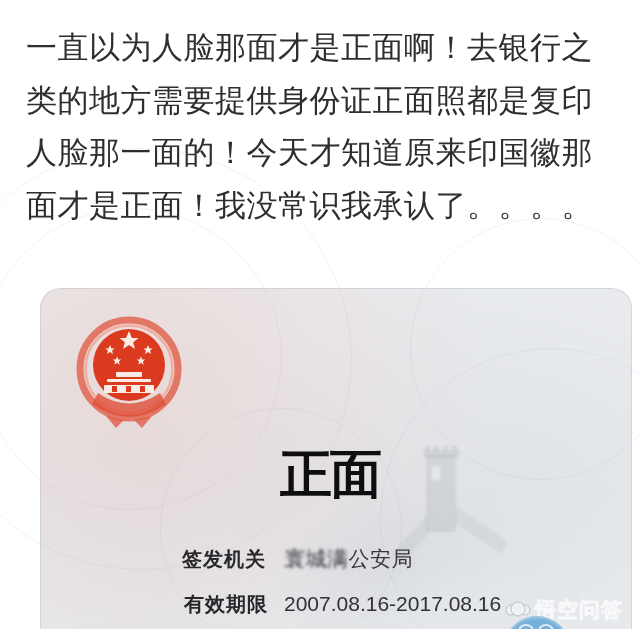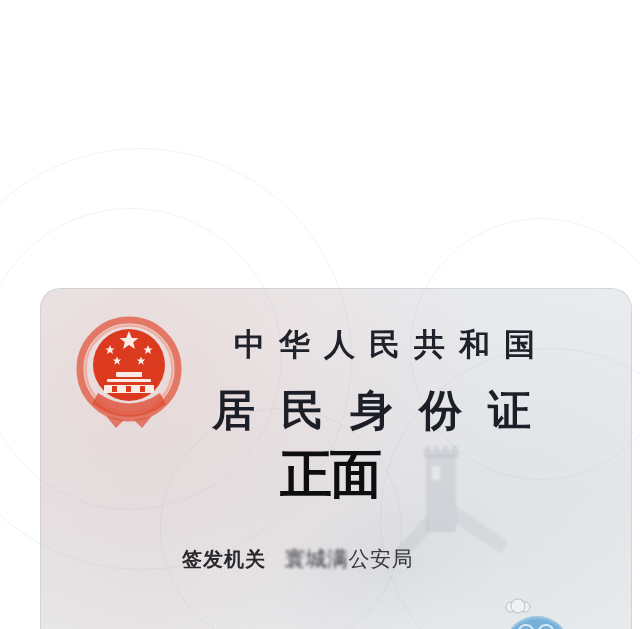--- a/index.html
+++ b/index.html
@@ -79,20 +79,26 @@
   }
   .mascot-eye{position:absolute;top:8px;width:12px;height:10px;border-radius:50%;
     border:2.5px solid rgba(255,255,255,0.75);background:transparent;}
   .eye-l{left:12px;} .eye-r{left:32px;}
 </style>
 </head>
 <body>
 
 <div class="page">
 
+  <div class="post-text">
+    <div class="post-line">一直以为人脸那面才是正面啊！去银行之</div>
+    <div class="post-line">类的地方需要提供身份证正面照都是复印</div>
+    <div class="post-line">人脸那一面的！今天才知道原来印国徽那</div>
+    <div class="post-line">面才是正面！我没常识我承认了。。。。</div>
+  </div>
 
   <div class="id-card">
     <div class="guilloche g1"></div>
     <div class="guilloche g2"></div>
     <div class="guilloche g3"></div>
     <div class="guilloche g4"></div>
     <div class="guilloche g5"></div>
     <div class="smudge"></div>
 
     <svg class="greatwall" viewBox="0 0 130 130">
@@ -126,39 +132,41 @@
         <rect x="35" y="63" width="44" height="3" rx="1"></rect>
         <rect x="32" y="69" width="50" height="8" rx="1"></rect>
       </g>
       <g fill="#dc3a1f">
         <rect x="40" y="70" width="5" height="6"></rect>
         <rect x="54" y="70" width="5" height="6"></rect>
         <rect x="68" y="70" width="5" height="6"></rect>
       </g>
     </svg>
 
-    <div class="card-country">中华人民共和国</div>
-    <div class="card-type">居民身份证</div>
     <div class="card-annotation">正面</div>
 
     <div class="card-row row-issuing">
       <span class="card-label">签发机关</span><span class="card-value"><span class="blurred">寰城满</span><span>公安局</span></span>
     </div>
 
+    <div class="card-row row-validity">
+      <span class="card-label">有效期限</span><span class="date-value">2007.08.16-2017.08.16</span>
+    </div>
   </div>
 
   <div class="watermark">
     <svg width="26" height="22" viewBox="0 0 26 22">
       <g fill="rgba(240,243,246,0.85)" stroke="rgba(165,172,183,0.7)" stroke-width="1">
         <circle cx="6" cy="11" r="5"></circle>
         <circle cx="20" cy="11" r="5"></circle>
         <circle cx="13" cy="10" r="7"></circle>
         <path d="M9,14 Q13,18 17,14 Q15,16 13,16 Q11,16 9,14 Z" fill="rgba(165,172,183,0.6)" stroke="none"></path>
       </g>
     </svg>
+    <span class="wm-text">悟空问答</span>
   </div>
 
   <div class="mascot">
     <span class="mascot-eye eye-l"></span>
     <span class="mascot-eye eye-r"></span>
   </div>
 
 </div>
 
 </body></html>

